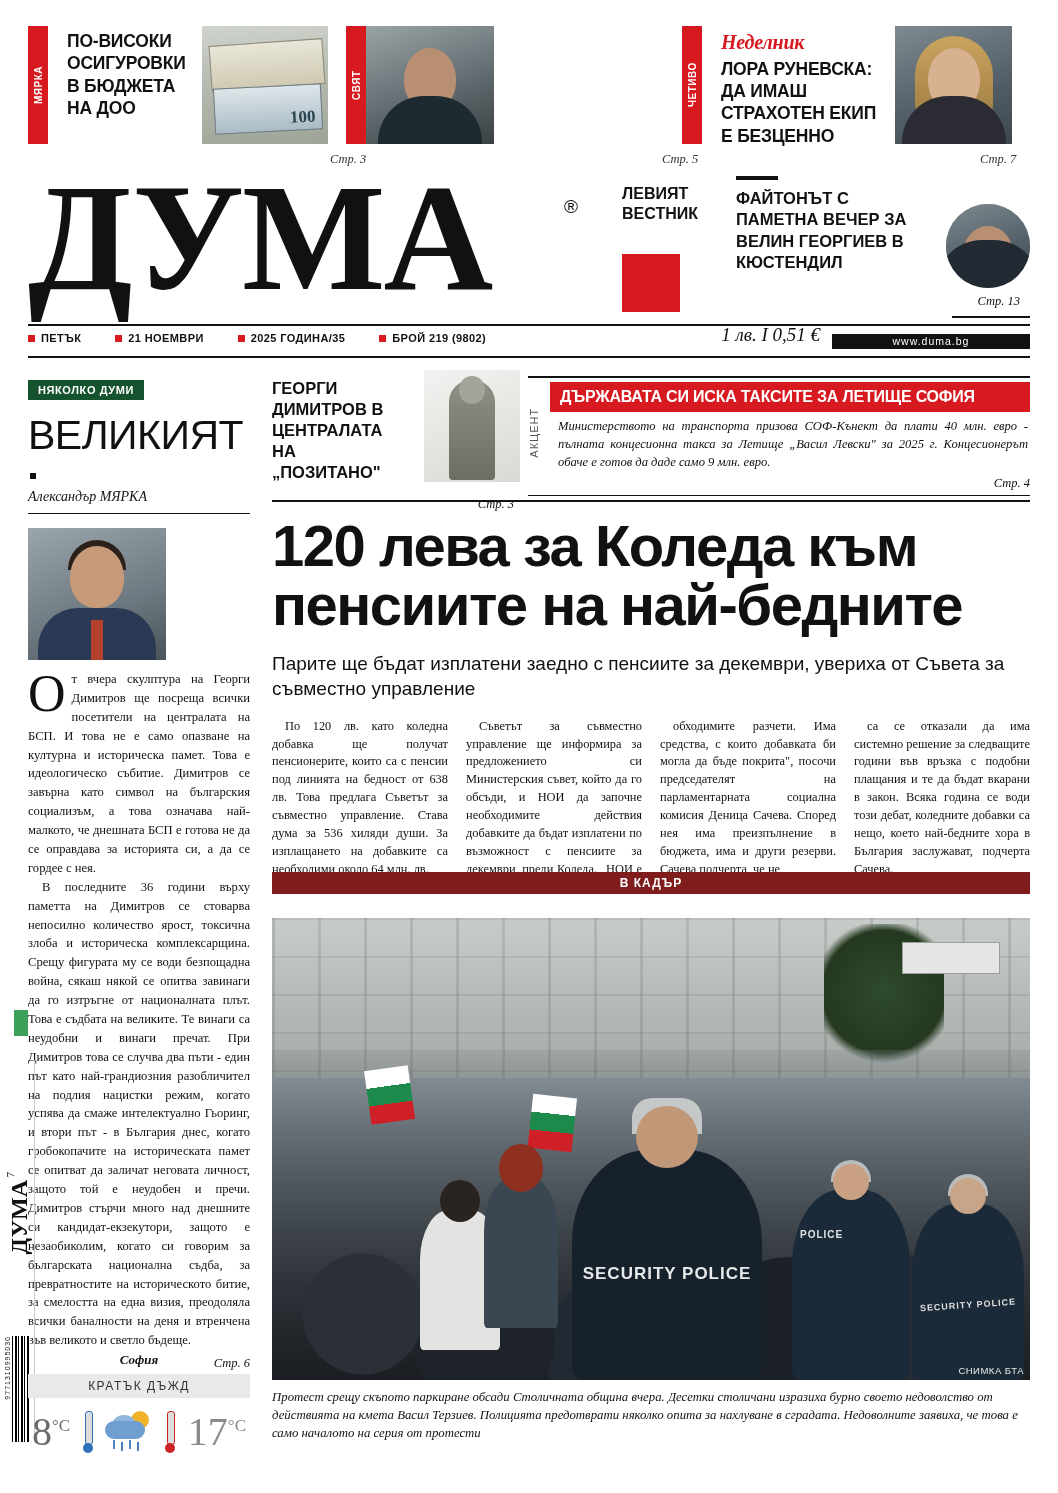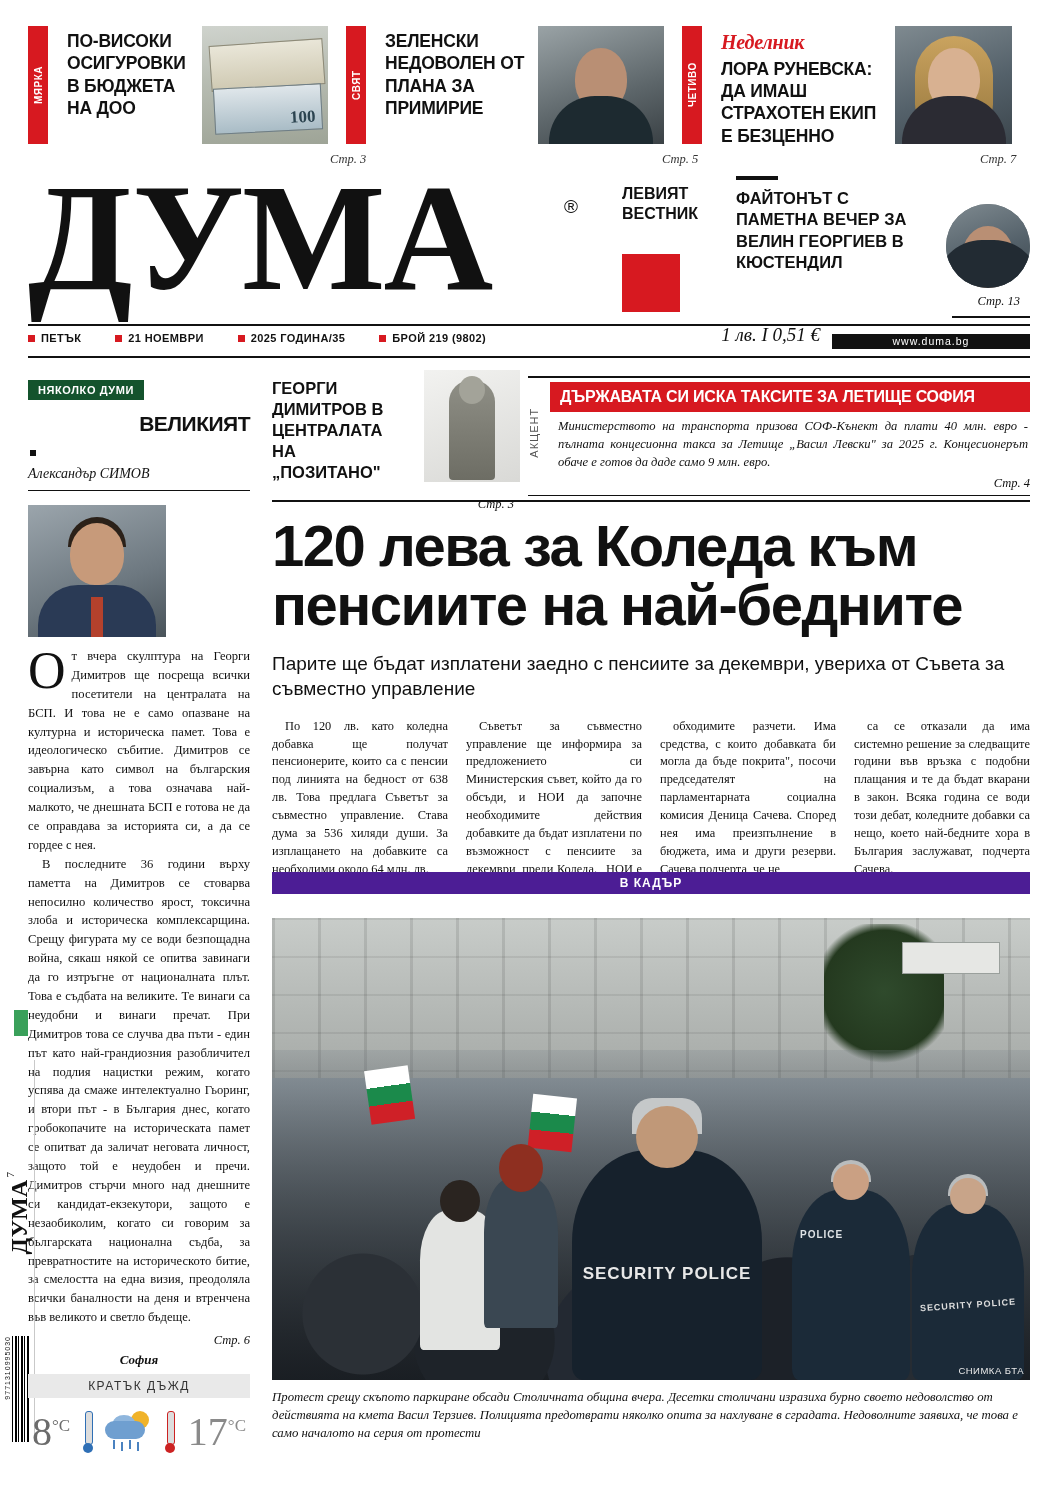--- a/index.html
+++ b/index.html
@@ -294,25 +294,24 @@
     background: #14532d;
     color: #fff;
     font-family: "Liberation Sans", sans-serif;
     font-weight: bold;
     font-size: 11px;
     letter-spacing: 0.6px;
     padding: 4px 10px;
   }
   .op-title {
     font-family: "Liberation Sans", sans-serif;
-    font-weight: bold;
-    font-size: 21px;
+    font-weight: normal;
+    font-size: 41px;
     margin-top: 12px;
     letter-spacing: -0.5px;
-    text-align: right;
   }
   .op-dot {
     width: 6px; height: 6px; background:#111; margin: 14px 0 10px 2px;
   }
   .op-author {
     font-family: "Liberation Serif", serif;
     font-style: italic;
     font-size: 14px;
   }
   .op-rule {
@@ -623,21 +622,21 @@
   .main-cols .col p { margin: 0; text-indent: 13px; }
 
   
   .photo-block {
     position: absolute;
     left: 272px;
     top: 872px;
     width: 758px;
   }
   .photo-caption-bar {
-    background: #4c1d95;
+    background: #7f1d1d;
     color: #fff;
     font-family: "Liberation Sans", sans-serif;
     font-weight: bold;
     font-size: 12px;
     letter-spacing: 1px;
     text-align: center;
     padding: 4px 2px;
   }
   .photo-main {
     margin-top: 24px;
@@ -772,21 +771,20 @@
     <div class="teaser t1">
       <div class="teaser-tag">МЯРКА</div>
       <div class="teaser-text">ПО-ВИСОКИ ОСИГУРОВКИ В БЮДЖЕТА НА ДОО</div>
       <div class="teaser-photo">
         <div class="photo-money"></div>
       </div>
     </div>
 
     <div class="teaser t2">
       <div class="teaser-tag">СВЯТ</div>
-      <div class="teaser-text">ЗЕЛЕНСКИ НЕДОВОЛЕН ОТ ПЛАНА ЗА ПРИМИРИЕ</div>
       <div class="teaser-photo">
         <div class="photo-person zel">
             <div class="head"></div>
             <div class="body"></div>
           </div>
       </div>
     </div>
 
     <div class="teaser t3">
       <div class="teaser-tag">ЧЕТИВО</div>
@@ -853,21 +851,21 @@
 
     <div class="mast-price">1 лв. І 0,51 €</div>
     <div class="mast-site">www.duma.bg</div>
     <div class="mast-rule-bot"></div>
   </div>
 
   <div class="left-col">
     <div class="kicker">НЯКОЛКО ДУМИ</div>
     <div class="op-title">ВЕЛИКИЯТ</div>
     <div class="op-dot"></div>
-    <div class="op-author">Александър СИМОВ</div>
+    <div class="op-author">Александър МЯРКА</div>
     <div class="op-rule"></div>
     <div class="op-photo">
       <div class="hair"></div>
         <div class="head"></div>
         <div class="suit"></div>
         <div class="tie"></div>
     </div>
     <div class="op-body">
       <p style="text-indent:0;">
         <span class="dropcap">О</span><span>т вчера скулптура на Георги Димитров ще посреща всички посетители на централата на БСП. И това не е само опазване на културна и историческа памет. Това е идеологическо събитие. Димитров се завърна като символ на българския социализъм, а това означава най-малкото, че днешната БСП е готова не да се оправдава за историята си, а да се гордее с нея.</span>

